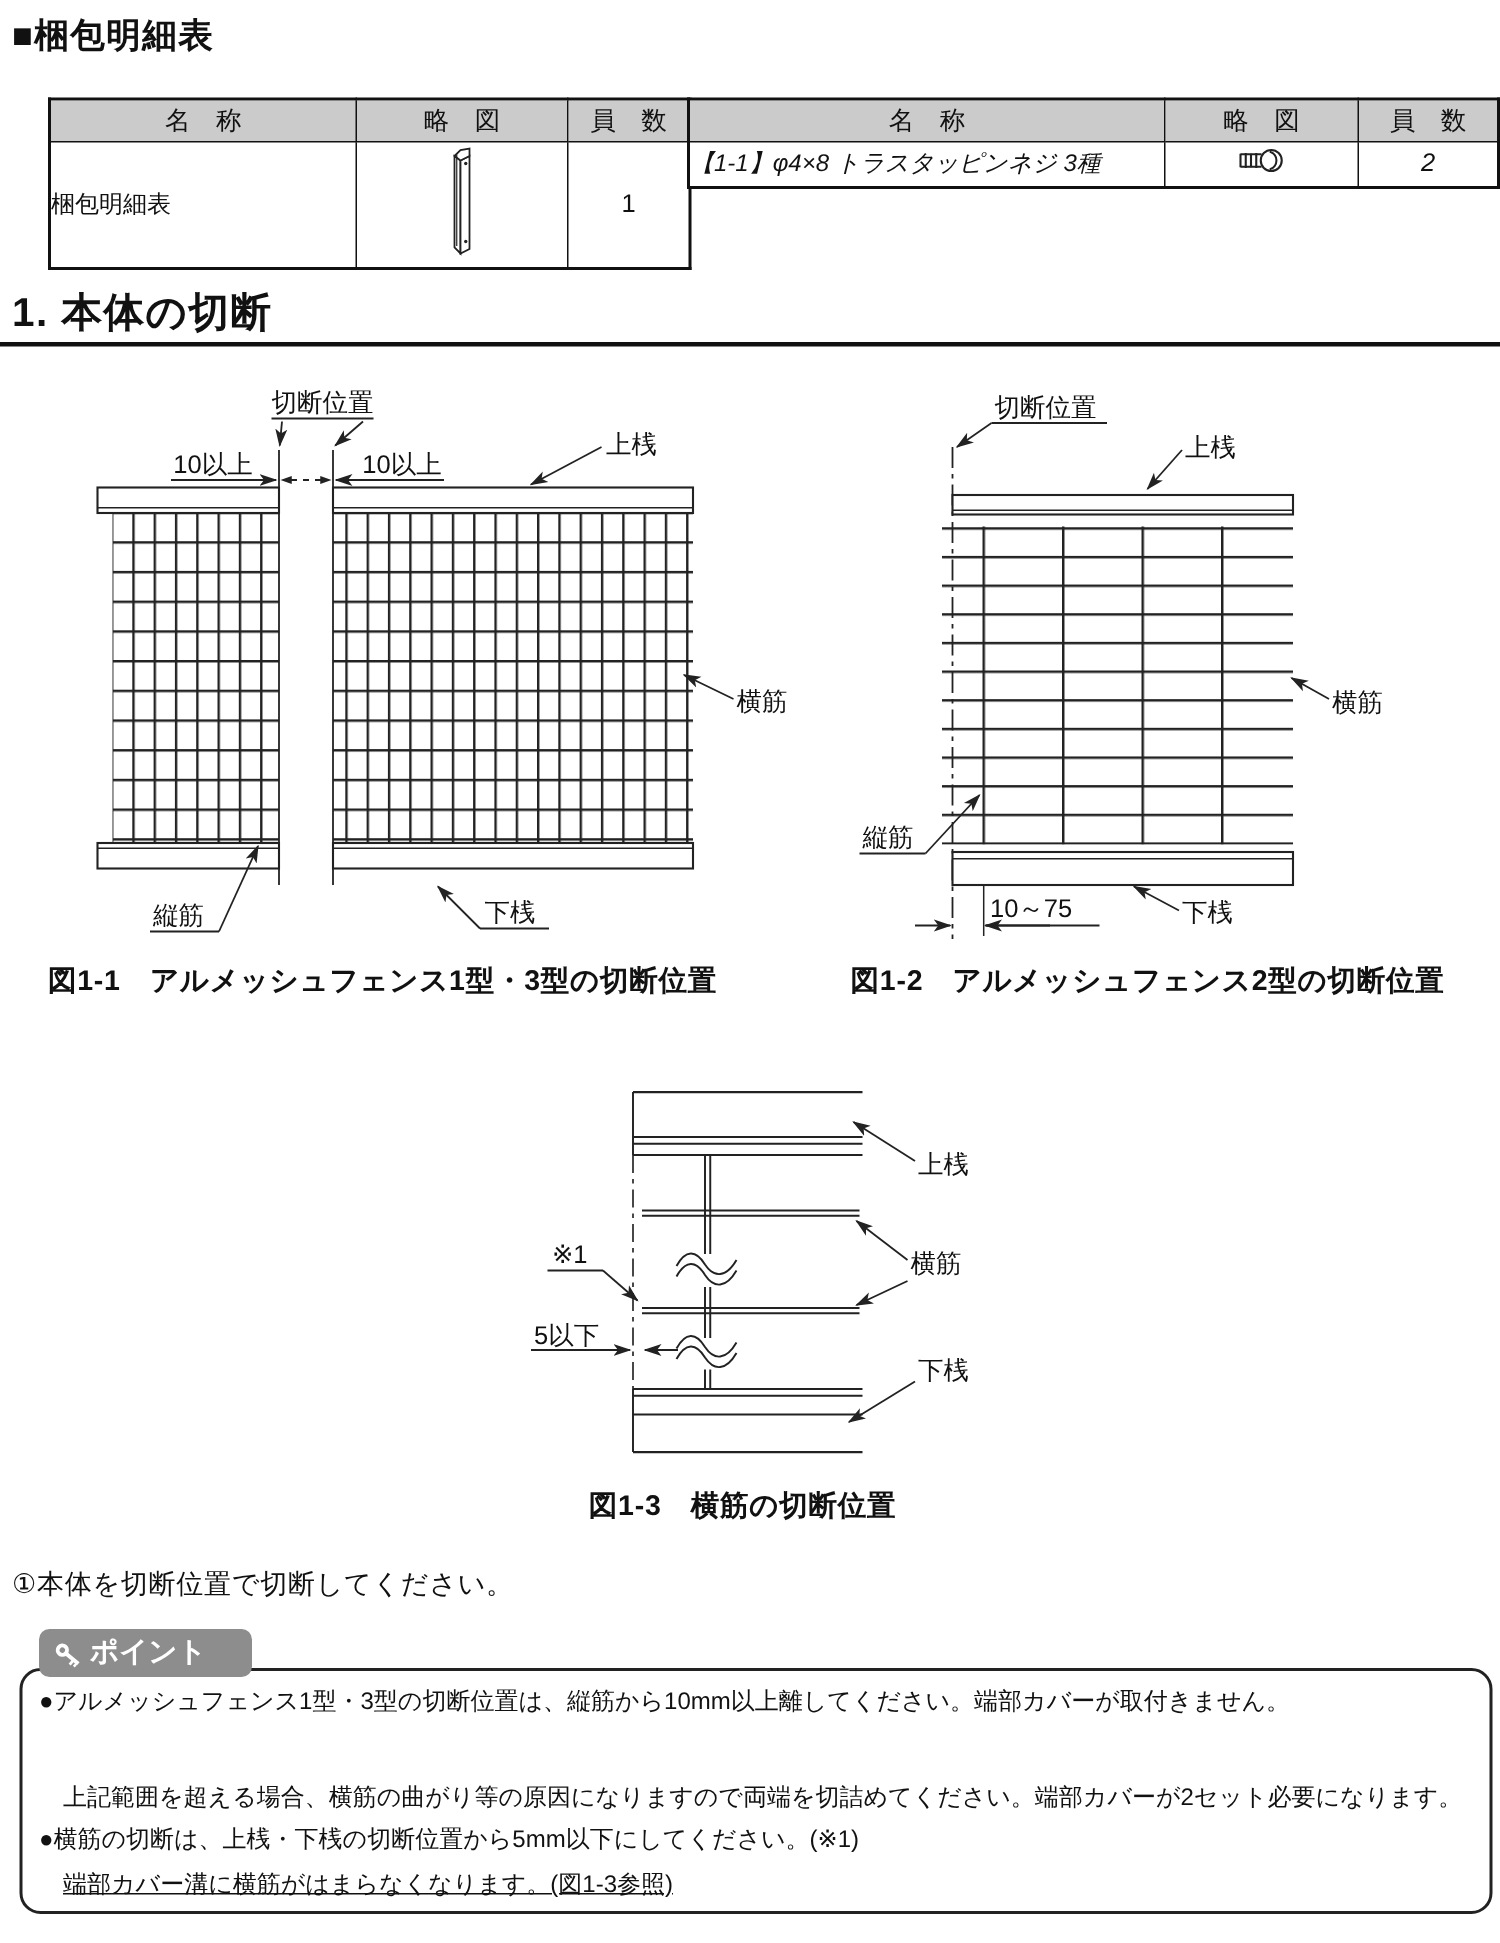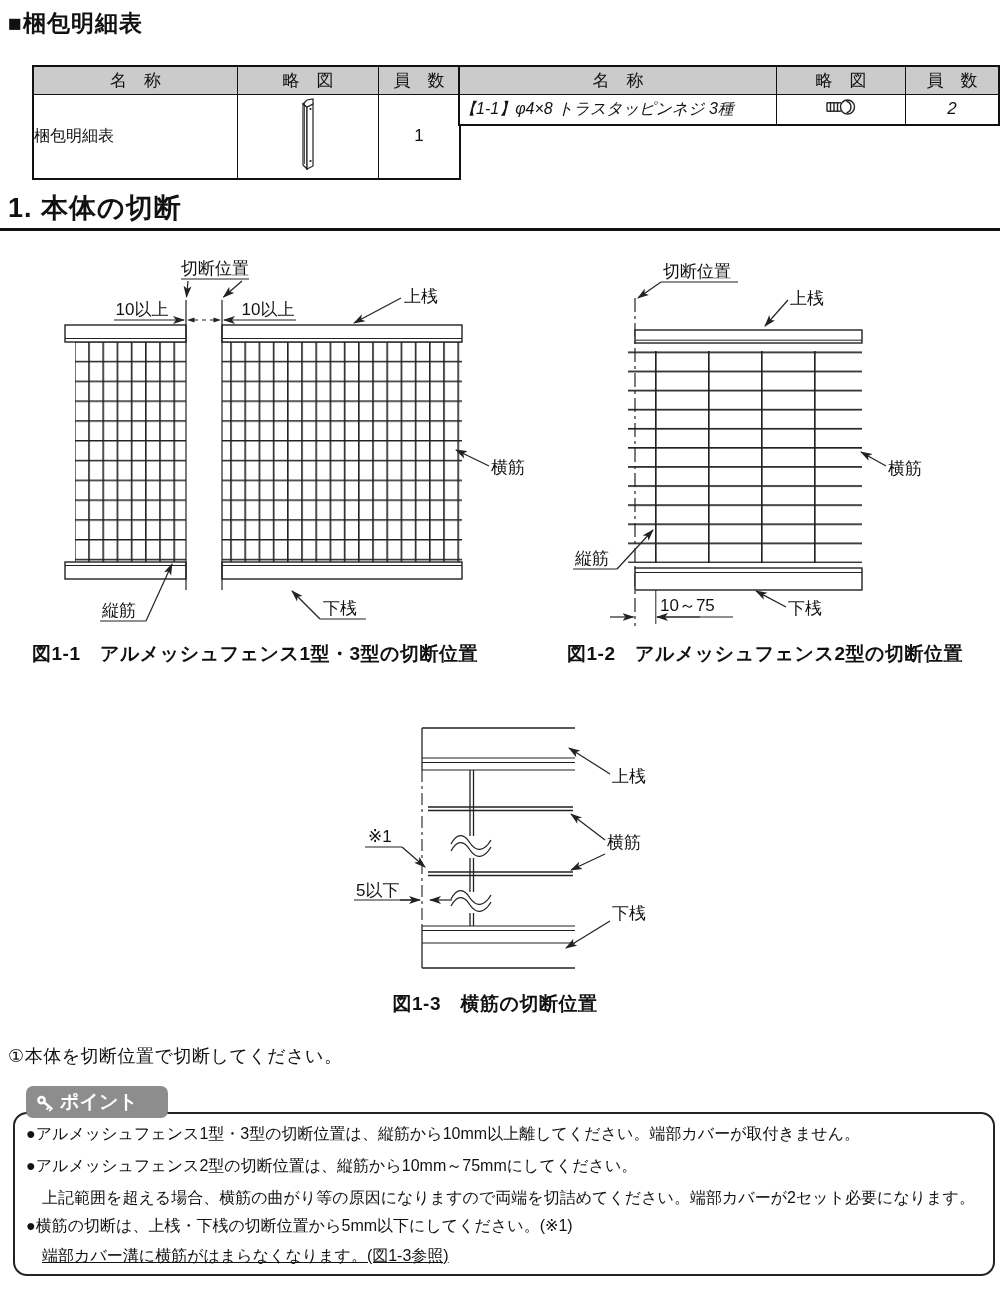--- a/index.html
+++ b/index.html
@@ -265,18 +265,17 @@
           <circle cx="6.5" cy="11" r="1.8" fill="#8d8d8d"></circle>
           <rect x="10" y="9.8" width="10.5" height="2.6" fill="#fff"></rect>
           <rect x="15.5" y="12" width="1.9" height="3.2" fill="#fff"></rect>
           <rect x="18.6" y="12" width="1.7" height="2.5" fill="#fff"></rect>
         </g>
       </svg>
     </span>
     <span>ポイント</span>
   </div>
   <div class="abs pline" style="left:26px;top:1124px;">●アルメッシュフェンス1型・3型の切断位置は、縦筋から10mm以上離してください。端部カバーが取付きません。</div>
-  <div class="abs pline" style="left:26px;top:1156px;">●アルメッシュフェンス2型の切断位置は、縦筋から10mm～75mmにしてください。</div>
   <div class="abs pline" style="left:42px;top:1188px;">上記範囲を超える場合、横筋の曲がり等の原因になりますので両端を切詰めてください。端部カバーが2セット必要になります。</div>
   <div class="abs pline" style="left:26px;top:1216px;">●横筋の切断は、上桟・下桟の切断位置から5mm以下にしてください。(※1)</div>
   <div class="abs pline" style="left:42px;top:1246px;text-decoration:underline;">端部カバー溝に横筋がはまらなくなります。(図1-3参照)</div>
 
 </div>
 
 </body></html>

